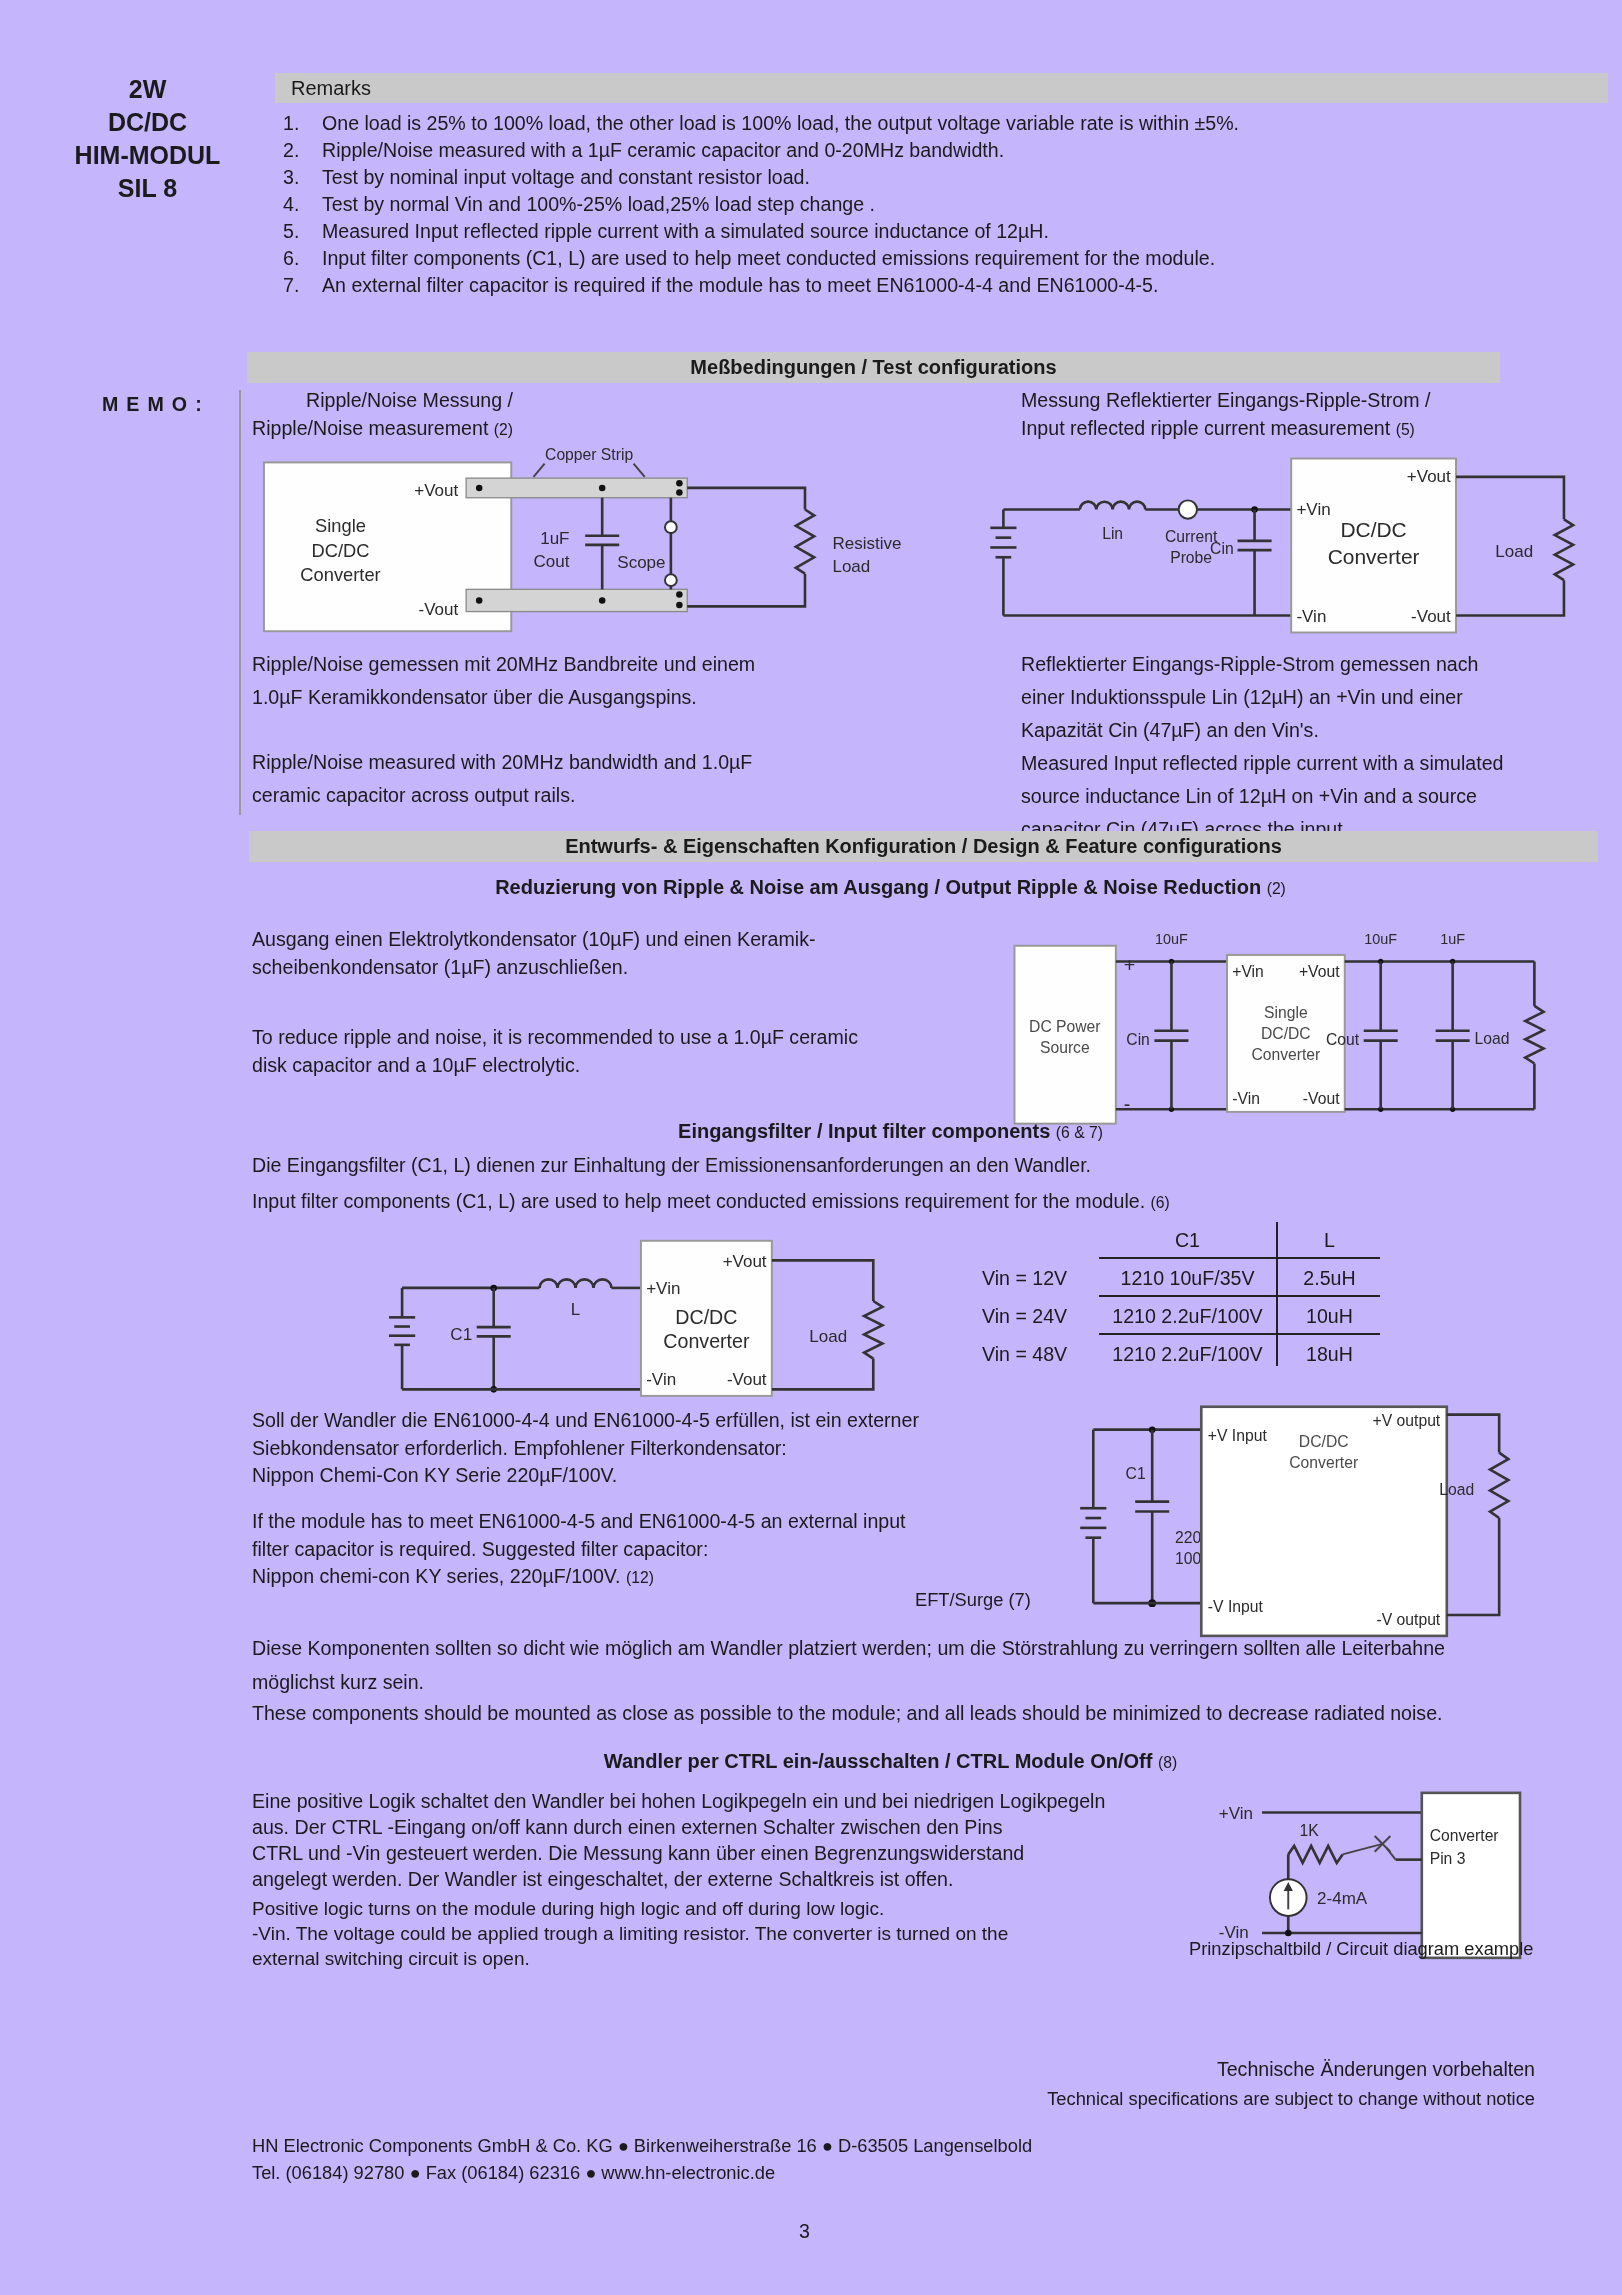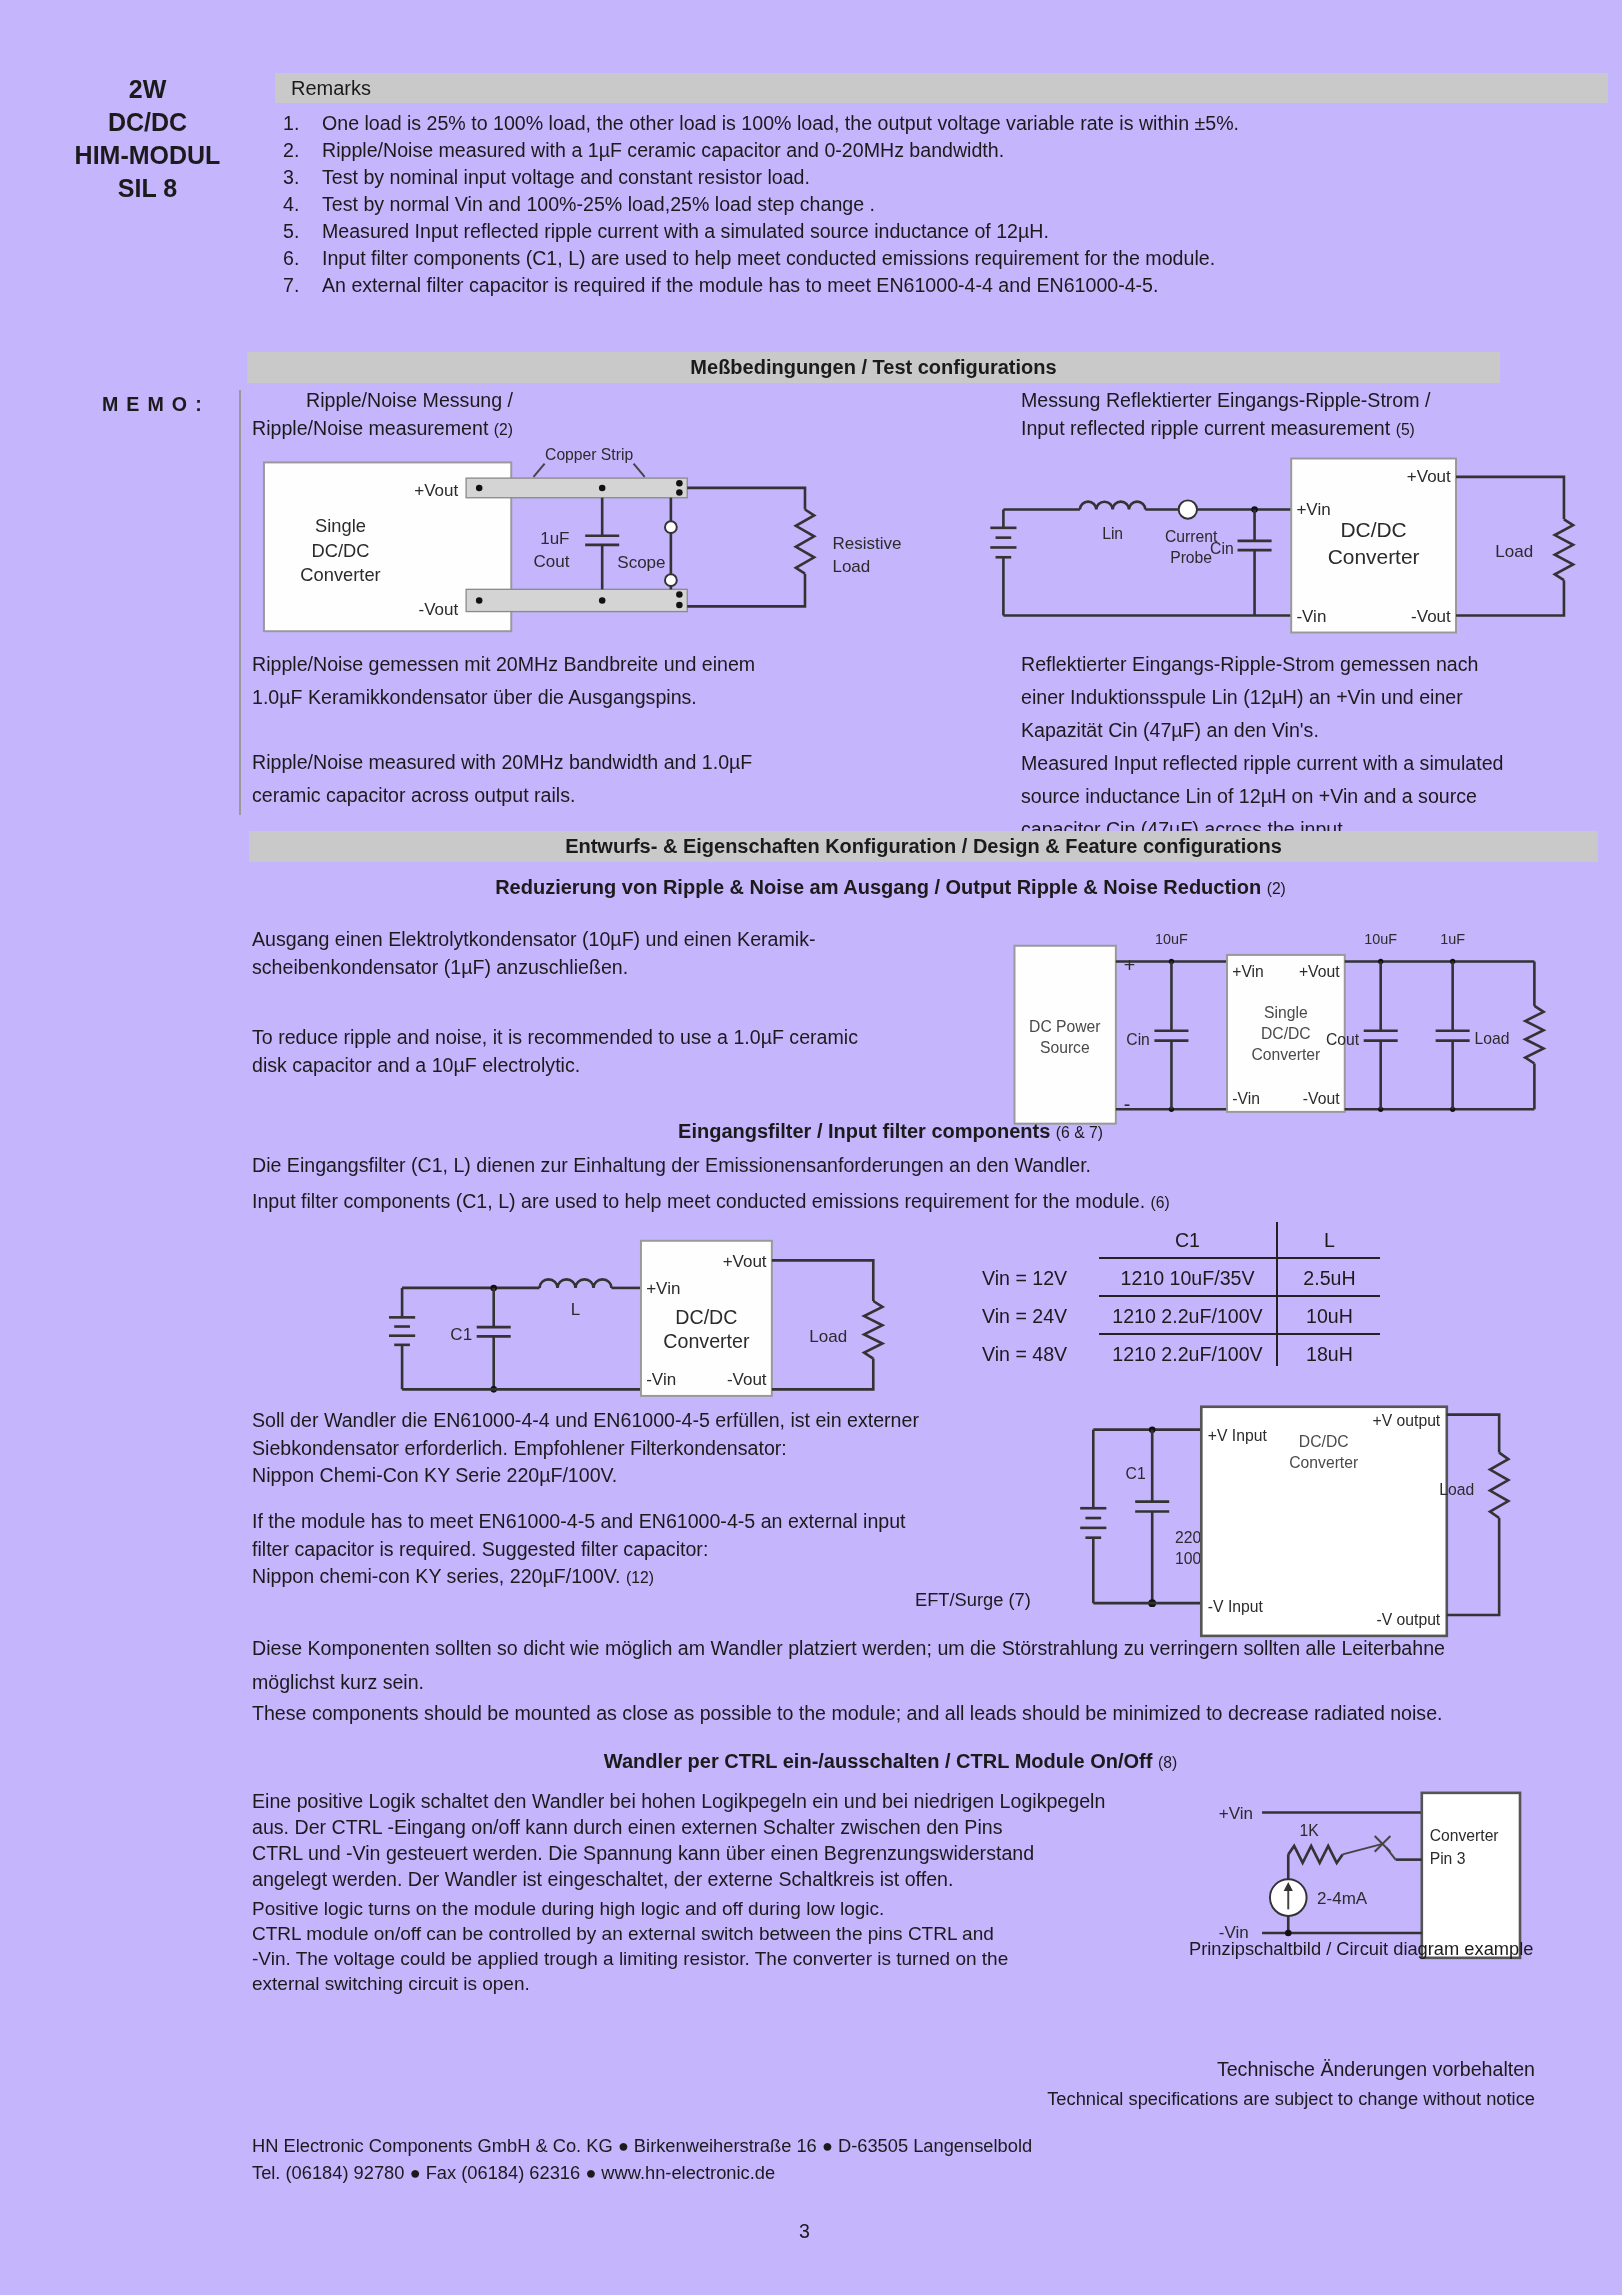--- a/index.html
+++ b/index.html
@@ -362,26 +362,25 @@
   </div>
   <div class="abs txt" style="left:252px;top:1700px;">These components should be mounted as close as possible to the module; and all leads should be minimized to decrease radiated noise.</div>
 
   <div class="abs h-center" style="left:249px;top:1750px;width:1283px;">
     <span>Wandler per CTRL ein-/ausschalten /  CTRL Module On/Off</span>
     <span class="ref">(8)</span>
   </div>
   <div class="abs txt lh40" style="left:252px;top:1788px;">
     <div class="line">Eine positive Logik schaltet den Wandler bei hohen Logikpegeln ein und bei niedrigen Logikpegeln</div>
     <div class="line">aus. Der CTRL -Eingang on/off kann durch einen externen Schalter zwischen den Pins</div>
-    <div class="line">CTRL und -Vin gesteuert werden. Die Spannung kann über einen Begrenzungswiderstand</div>
+    <div class="line">CTRL und -Vin gesteuert werden. Die Messung kann über einen Begrenzungswiderstand</div>
     <div class="line">angelegt werden. Der Wandler ist eingeschaltet, der externe Schaltkreis ist offen.</div>
   </div>
   <div class="abs txt lh38" style="left:252px;top:1896px;">
     <div class="line">Positive logic turns on the module during high logic and off during low logic.</div>
-    <div class="line">CTRL module on/off can be controlled by an external switch between the pins CTRL and</div>
     <div class="line">-Vin. The voltage could be applied trough a limiting resistor. The converter is turned on the</div>
     <div class="line">external switching circuit is open.</div>
   </div>
 
   <svg class="abs" style="left:1211px;top:1781px;" width="419" height="190" viewBox="0 0 640 290">
     <text x="12" y="58" font-size="26">+Vin</text>
     <line class="wire" x1="78" y1="48" x2="322" y2="48"></line>
     <rect class="boxbold" x="322" y="18" width="150" height="252"></rect>
     <text x="334" y="92" font-size="24">Converter</text>
     <text x="334" y="126" font-size="24">Pin 3</text>

